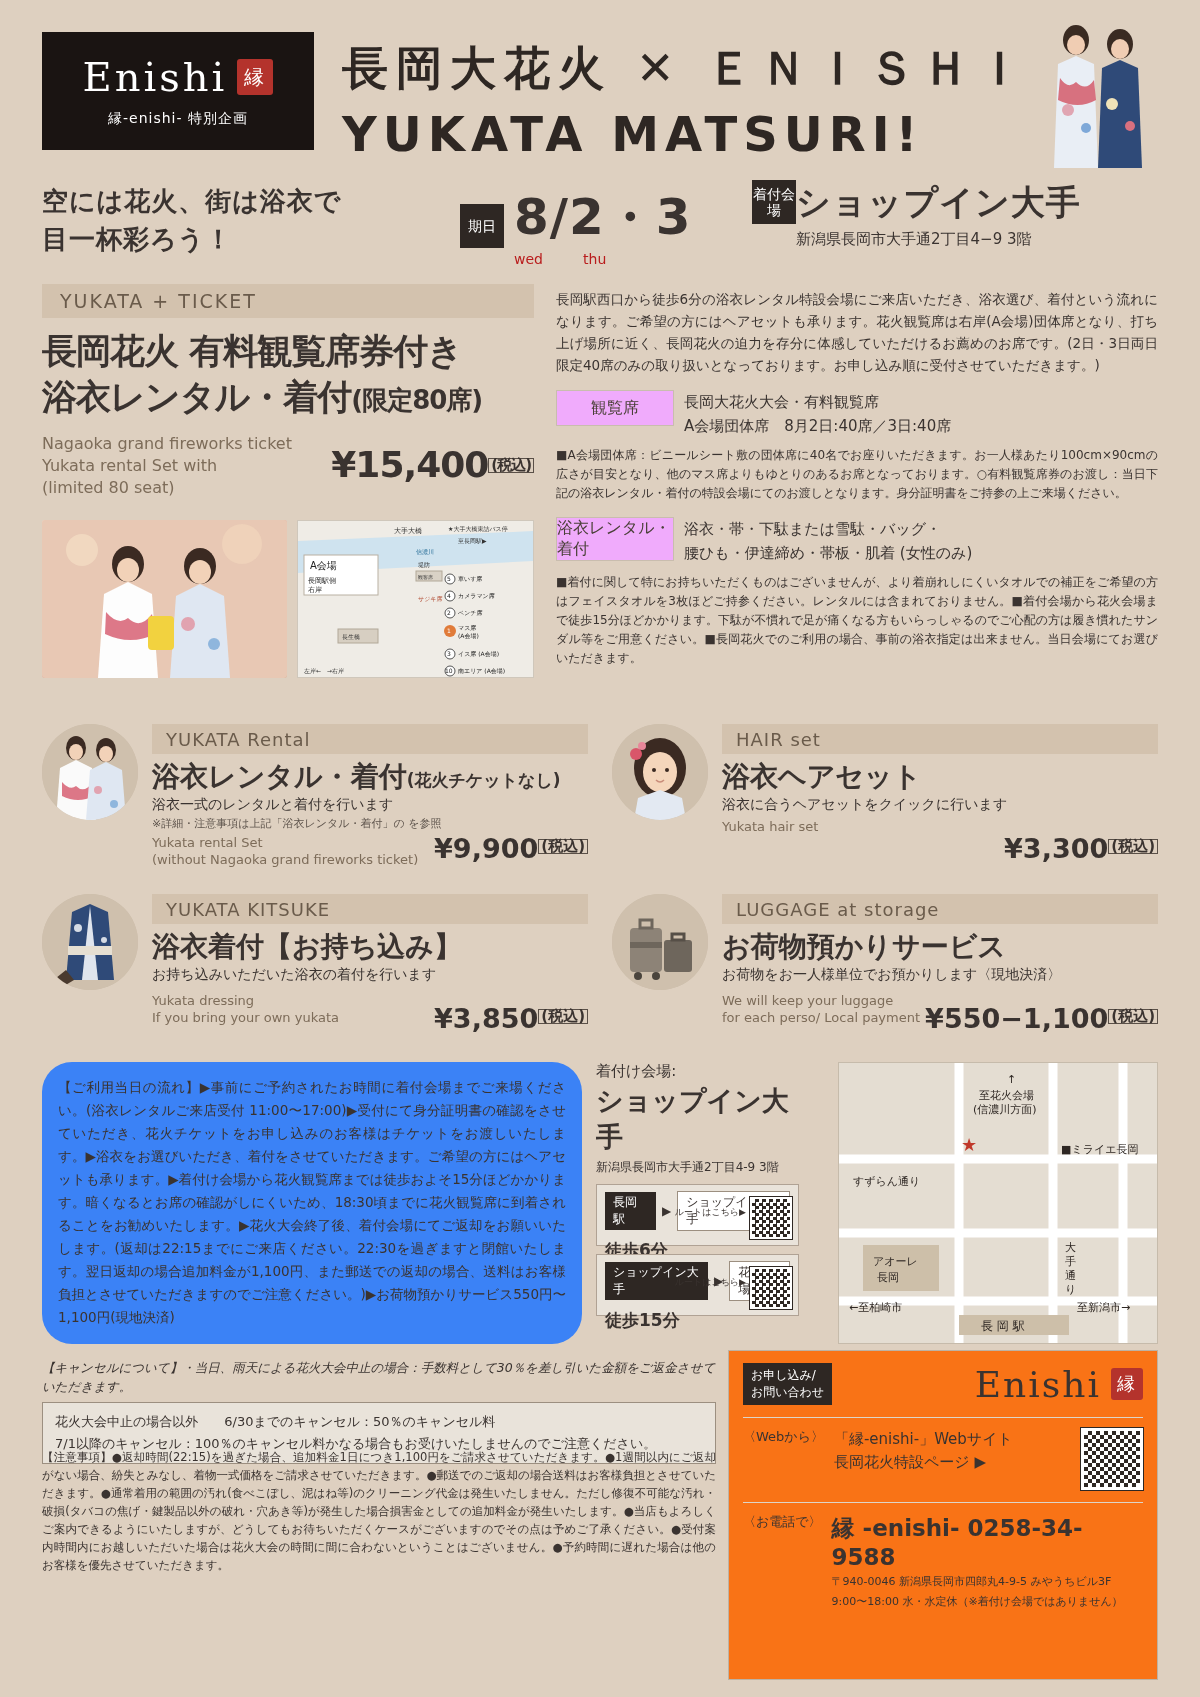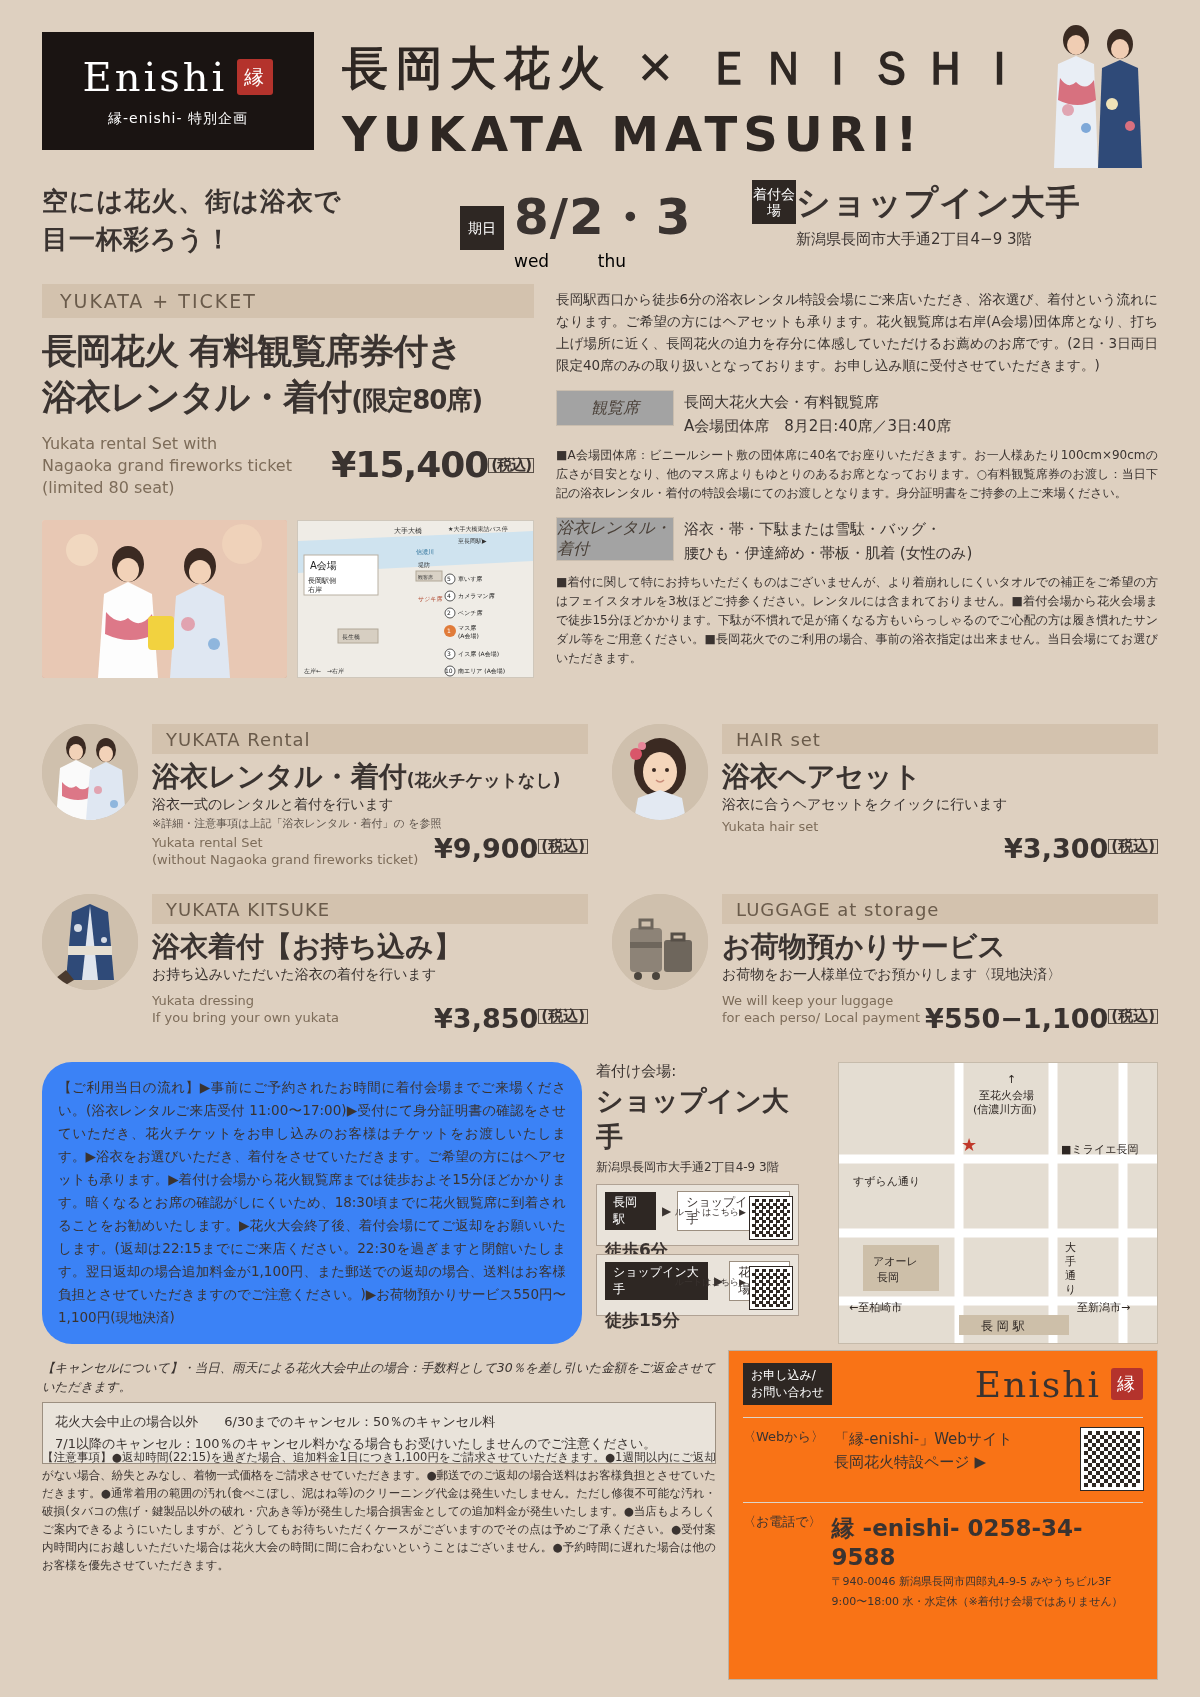--- a/index.html
+++ b/index.html
@@ -24,21 +24,21 @@
   .head-l1 { font-size:46px; letter-spacing:8px; font-weight:bold; color:#2e2723; white-space:nowrap; }
   .head-l2 { font-size:48px; letter-spacing:6px; font-weight:bold; color:#2e2723; margin-top:6px; white-space:nowrap; }
   .girls { position:absolute; right:0; top:0; width:120px; height:160px; }
 
   
   .subhead { position:absolute; left:42px; top:178px; width:1116px; height:84px; }
   .catch { position:absolute; left:0; top:4px; font-size:26px; line-height:38px; font-weight:bold; letter-spacing:1px; }
   .tagbox { background:#2e2723; color:#fff; font-size:14px; width:44px; height:44px; display:flex; align-items:center; justify-content:center; text-align:center; line-height:16px; }
   .date-wrap { position:absolute; left:418px; top:6px; display:flex; align-items:center; gap:10px; }
   .date-big { font-size:50px; font-weight:bold; letter-spacing:1px; }
-  .dow { font-size:17px; color:#000000; }
+  .dow { font-size:14px; color:#b91c1c; }
   .venue-wrap { position:absolute; left:710px; top:2px; display:flex; }
   .venue-title { font-size:34px; font-weight:bold; letter-spacing:1px; }
   .venue-addr { font-size:15px; margin-top:4px; }
 
   
   .lbar { background:#d3c2ae; height:34px; display:flex; align-items:center; padding-left:18px; font-size:19px; letter-spacing:2px; color:#6a5b4b; }
   .left-main { position:absolute; left:42px; top:284px; width:492px; }
   .lm-title { font-size:35px; font-weight:bold; line-height:46px; margin-top:10px; letter-spacing:-1px; }
   .lm-title small { font-size:26px; }
   .lm-en { font-size:16px; color:#7d6c59; line-height:22px; margin-top:10px; }
@@ -46,21 +46,21 @@
   .tax { font-size:15px; border:1px solid #5a5048; padding:1px 2px; display:inline-block; vertical-align:7px; line-height:11px; }
   .photos { position:absolute; left:42px; top:520px; width:492px; height:160px; }
   .photo-l { position:absolute; left:0; top:0; width:245px; height:158px; border-radius:3px; overflow:hidden; background:linear-gradient(160deg,#f3d7c6,#e2a79a 45%,#caa68c); }
   .map-box { position:absolute; left:255px; top:0; width:237px; height:158px; background:#e9e6e1; border:1px solid #cfc7bb; overflow:hidden; font-size:8px; }
 
   
   .right-main { position:absolute; left:556px; top:288px; width:602px; }
   .rt-p { font-size:13.5px; line-height:22px; text-align:justify; }
   .infobox { margin-top:14px; }
   .ib-row { display:flex; gap:10px; align-items:flex-start; }
-  .ib-label { background:#a3a3a3; border:1px solid #c9bdae; width:118px; min-height:36px; display:flex; align-items:center; justify-content:center; font-size:16px; color:#4a4038;font-style:italic; }
+  .ib-label { background:#f0abfc; border:1px solid #c9bdae; width:118px; min-height:36px; display:flex; align-items:center; justify-content:center; font-size:16px; color:#4a4038; }
   .ib-body { flex:1; font-size:15px; line-height:24px; }
   .ib-note { font-size:12px; line-height:19px; margin-top:8px; text-align:justify; }
 
   
   .opts { position:absolute; left:42px; top:718px; width:1116px; height:326px; }
   .opt { position:absolute; width:546px; height:150px; }
   .opt .circ { position:absolute; left:0; top:6px; width:96px; height:96px; border-radius:50%; background:#cbbca9; overflow:hidden; }
   .opt .bar { position:absolute; left:110px; top:6px; right:0; height:30px; background:#d3c2ae; display:flex; align-items:center; padding-left:14px; font-size:18px; letter-spacing:1px; color:#6a5b4b; }
   .opt .t { position:absolute; left:110px; top:40px; font-size:28px; font-weight:bold; }
   .opt .t small { font-size:17px; font-weight:bold; }
@@ -162,22 +162,22 @@
     </div>
   </div>
 
   <div class="left-main">
     <div class="lbar">YUKATA + TICKET</div>
     <div class="lm-title">
       <div>長岡花火 有料観覧席券付き</div>
       <div><span>浴衣レンタル・着付</span><small>(限定80席)</small></div>
     </div>
     <div class="lm-en">
+      <div>Nagaoka grand fireworks ticket</div>
       <div>Yukata rental Set with</div>
-      <div>Nagaoka grand fireworks ticket</div>
       <div>(limited 80 seat)</div>
     </div>
     <div class="price-main">
       <span>¥15,400</span><span class="tax">(税込)</span>
     </div>
   </div>
 
   <div class="photos">
     <div class="photo-l">
       <svg viewBox="0 0 245 158" width="245" height="158">

